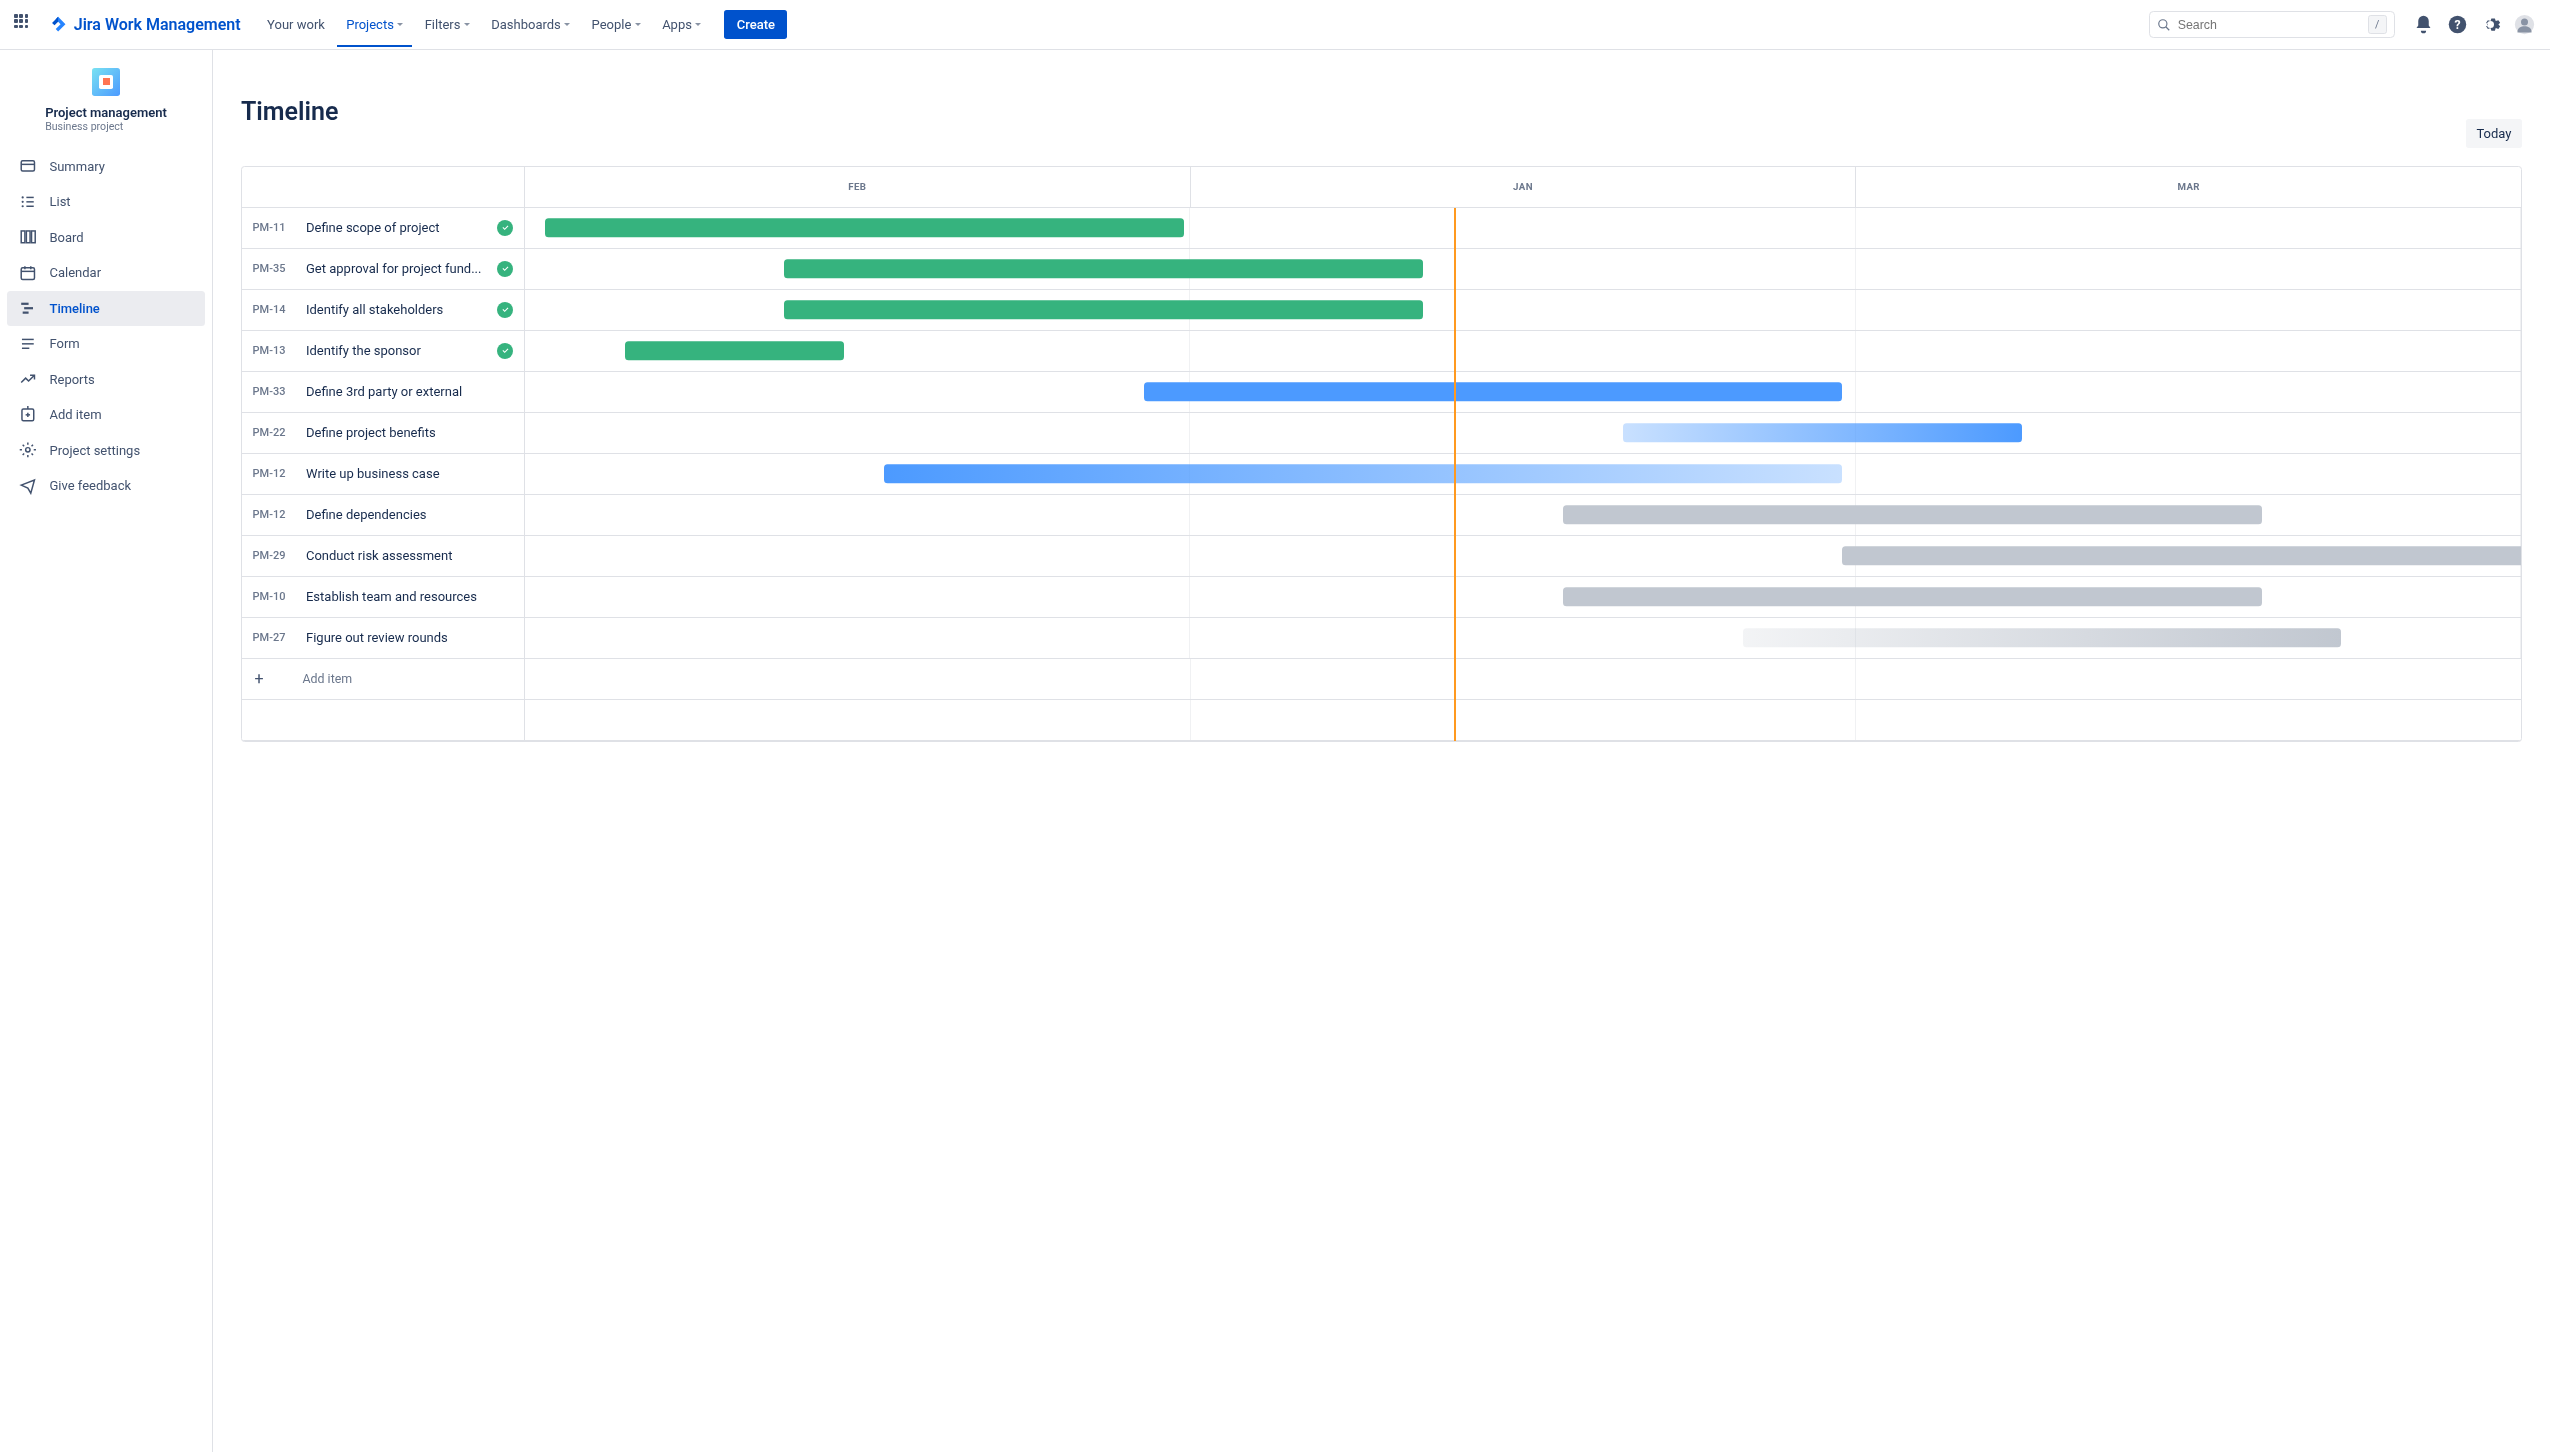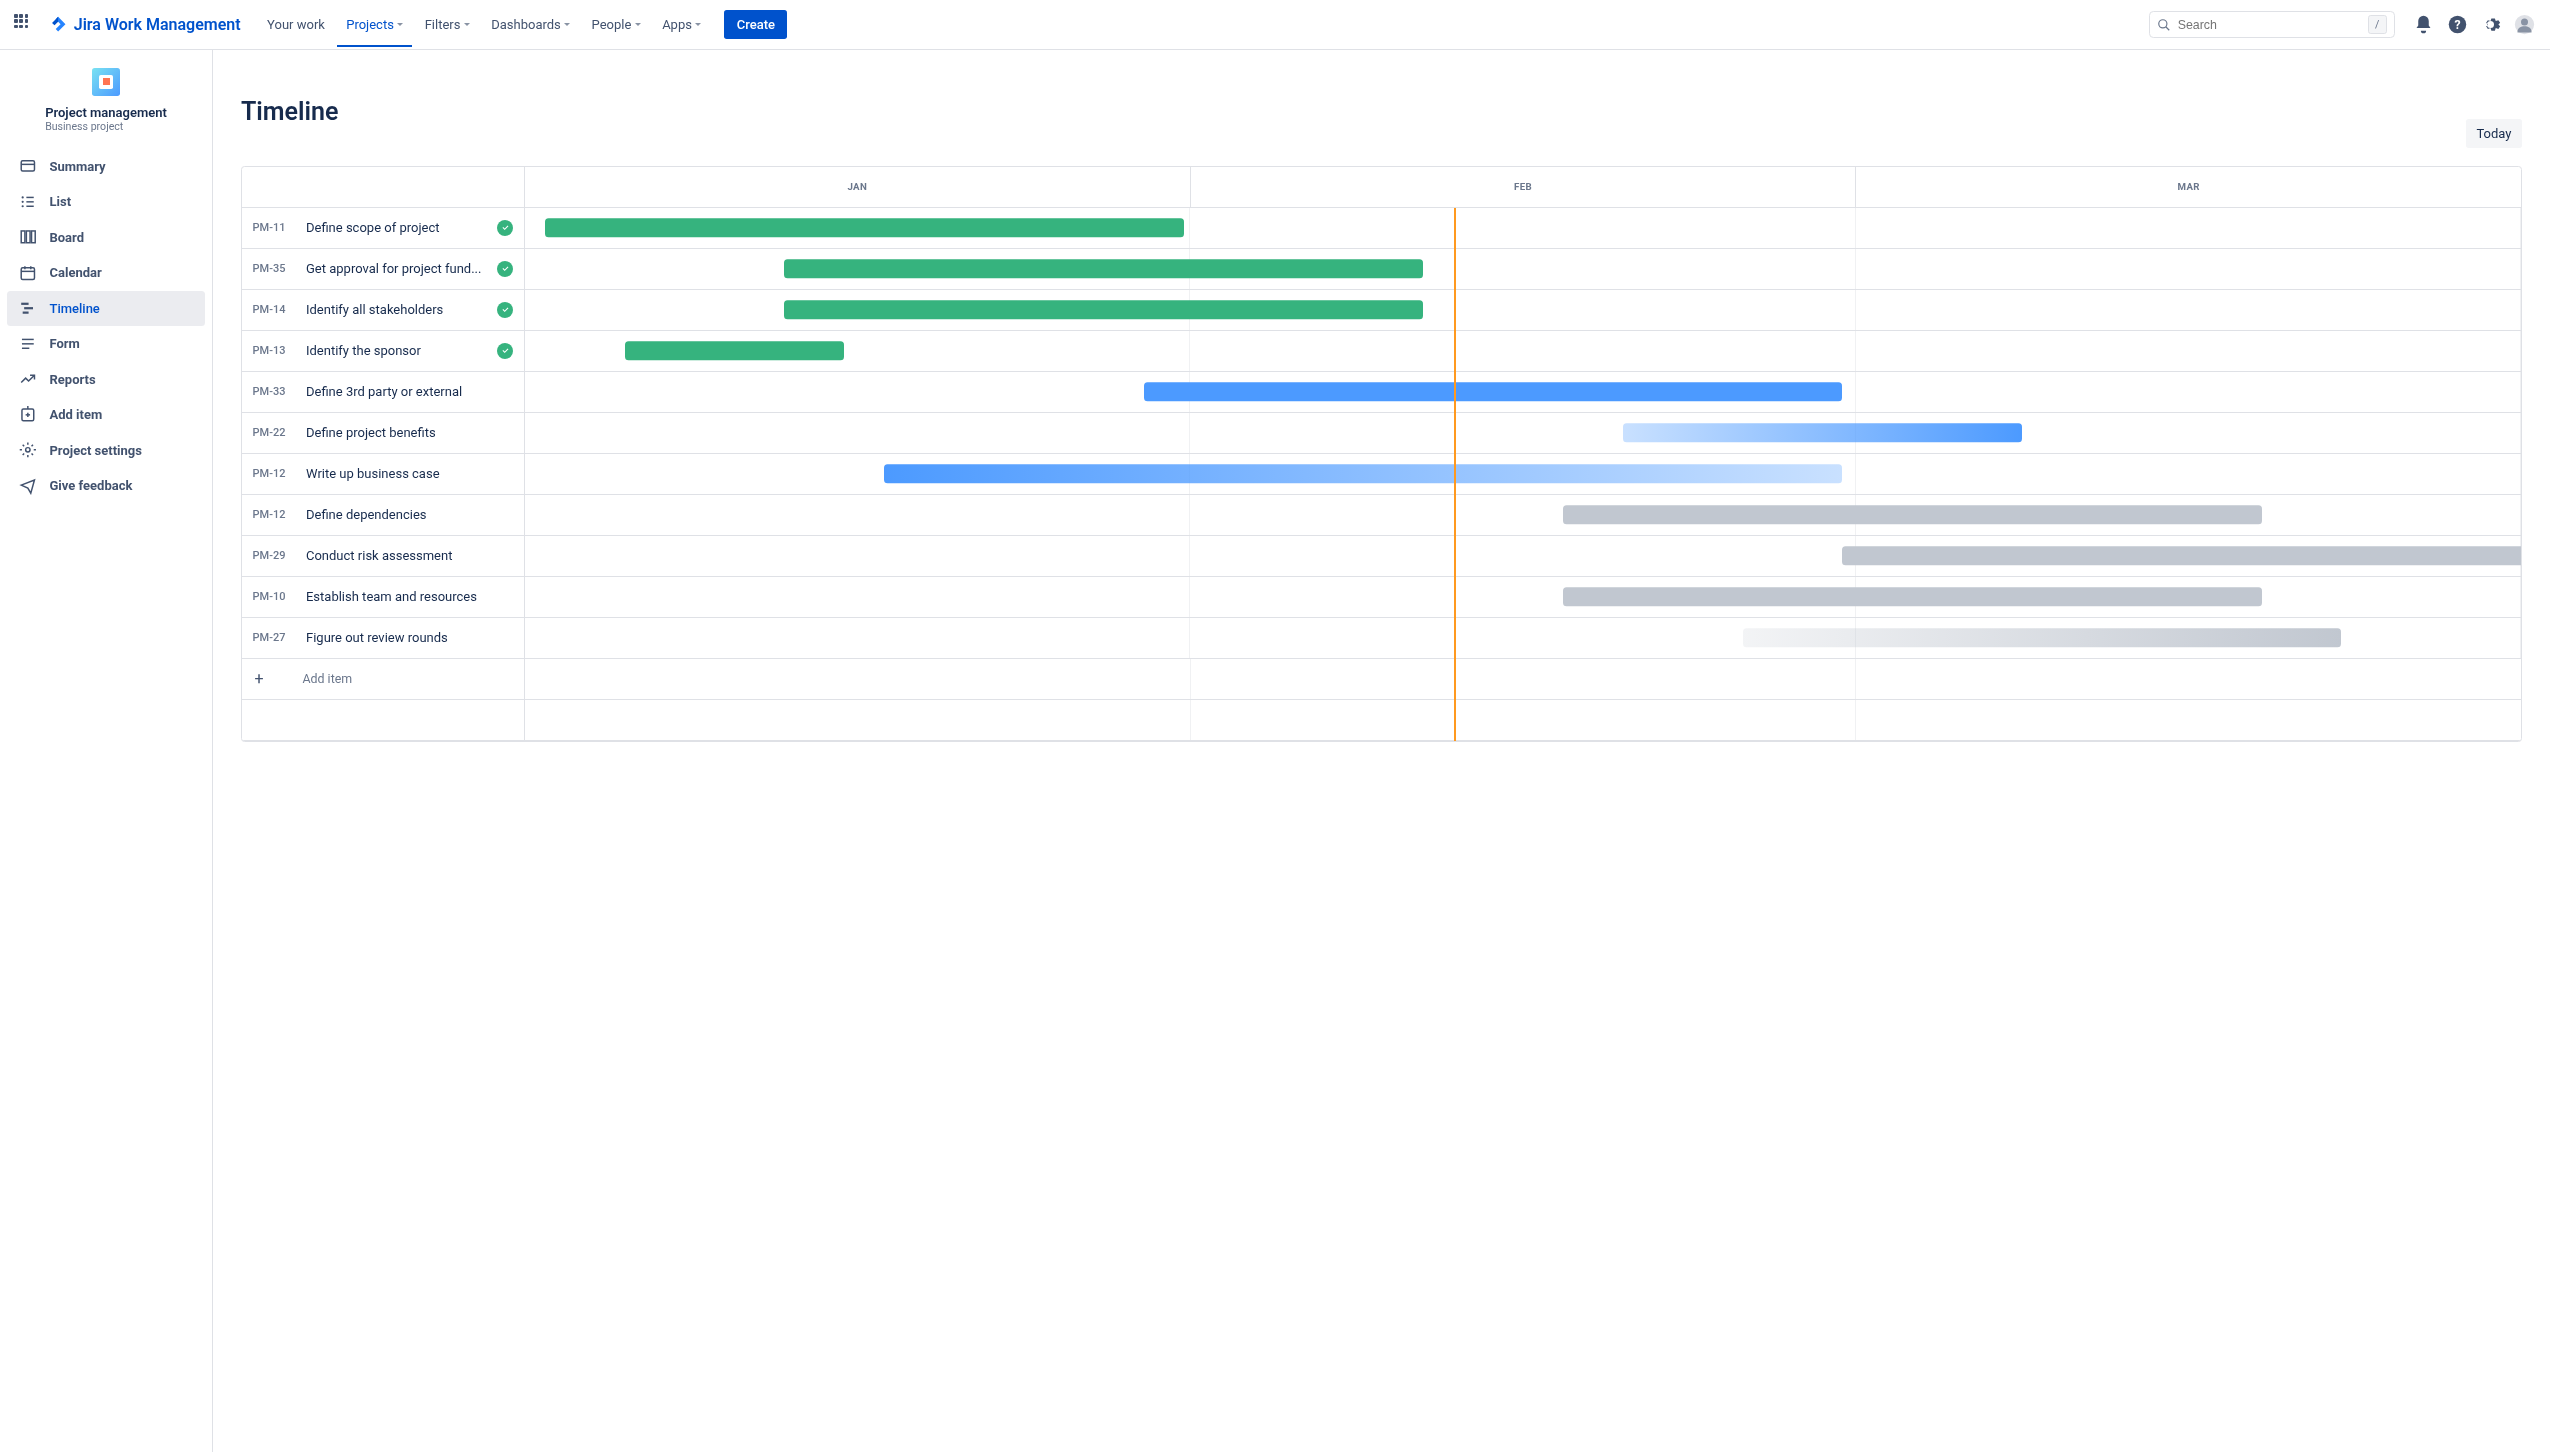--- a/index.html
+++ b/index.html
@@ -28,21 +28,21 @@
 .layout { display: flex; height: calc(100vh - 50px); }
 
 
 .sidebar { width: 213px; border-right: 0.9px solid #DFE1E6; padding: 17.7px 7px; flex-shrink: 0; }
 .project-header { display: flex; gap: 8.9px; align-items: center; padding: 0 7px 16px 7px; flex-direction: column; }
 .project-icon { width: 28px; height: 28px; border-radius: 2.7px; background: linear-gradient(135deg, #79E2F2, #4C9AFF); display:flex; align-items:center; justify-content:center;}
 .project-icon-inner{ width: 14px; height:14px; background:#fff; border-radius:1.8px; display:flex; align-items:center; justify-content:center;}
 .project-icon-inner::after{content:""; width:7px;height:7px; background:#FF7452;}
 .project-title { font-weight: 600; font-size: 13px; color: #172B4D; }
 .project-sub { font-size: 10.6px; color: #6B778C; }
-.sidebar-item { display: flex; align-items: center; gap: 12.4px; padding: 8px 10.6px; border-radius: 3.5px; cursor: pointer; color: #42526E; font-size: 13px; font-weight: bold; }
+.sidebar-item { display: flex; align-items: center; gap: 12.4px; padding: 8px 10.6px; border-radius: 3.5px; cursor: pointer; color: #42526E; font-size: 13px; }
 .sidebar-item.active { background: #EBECF0; color: #0052CC; font-weight: 500; }
 .sidebar-item .si-icon { width: 19.5px; height: 19.5px; display:flex; align-items:center; justify-content:center; }
 .sidebar-item .si-icon svg { width: 17.7px; height: 17.7px; }
 
 
 .main { flex: 1; padding: 25px 28px; overflow: hidden; }
 .main-header { display: flex; align-items: center; justify-content: space-between; margin-bottom: 17.7px; }
 .page-title { font-size: 25px; font-weight: 600; color: #172B4D; }
 .today-btn { background: #F4F5F7; padding: 7px 10.6px; border-radius: 2.7px; cursor: pointer; font-size: 13px; margin-top: 44px; }
 
@@ -281,22 +281,22 @@
   <div class="main">
     <div class="main-header">
       <div class="page-title">Timeline</div>
       <div class="today-btn">Today</div>
     </div>
 
     <div class="timeline-container">
       <div class="timeline-header-row">
         <div class="task-col"></div>
         <div class="month-cols" id="month-cols">
+            <div class="month-col">FEB</div>
             <div class="month-col">JAN</div>
-            <div class="month-col">FEB</div>
             <div class="month-col">MAR</div>
           </div>
       </div>
       <div class="timeline-body" id="timeline-body">
 
       <div class="timeline-row">
             <div class="task-cell">
               <span class="task-id">PM-11</span>
               <span class="task-name">Define scope of project</span>
               <span class="task-status">

